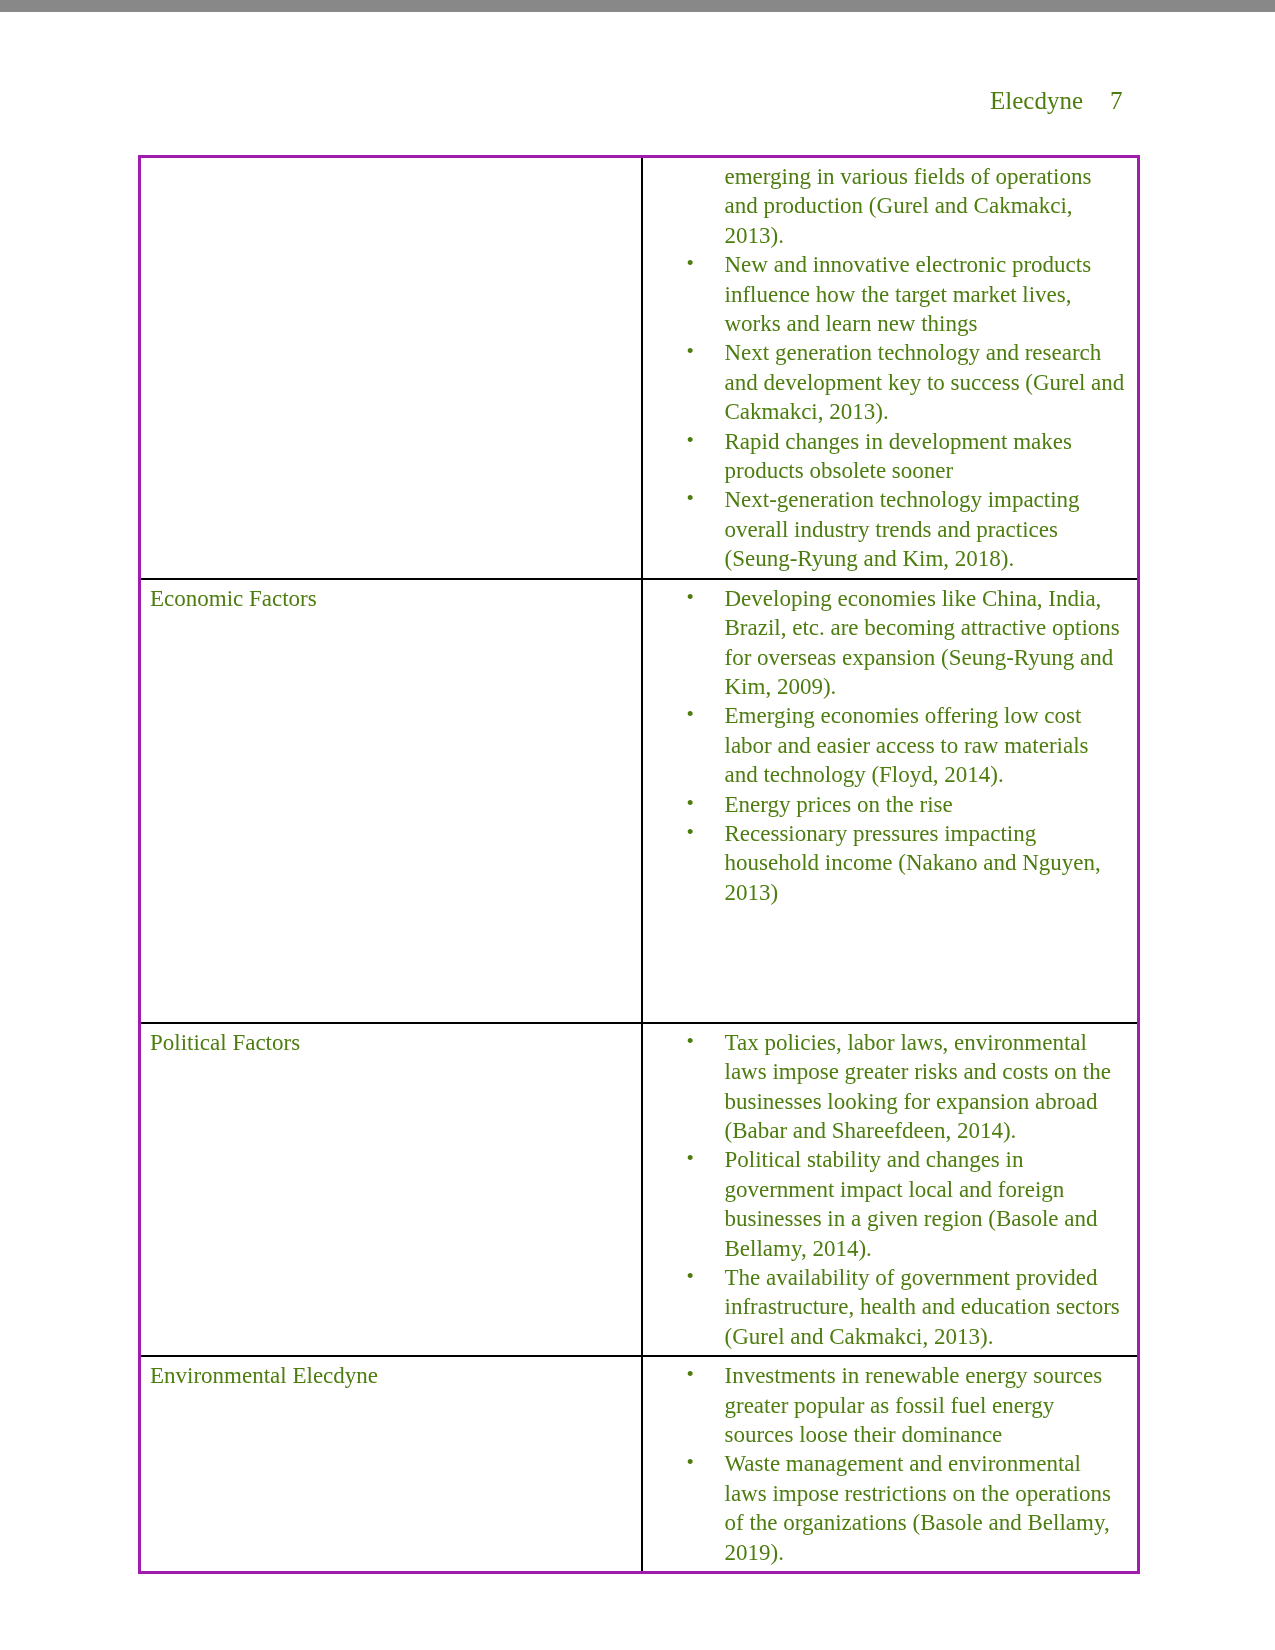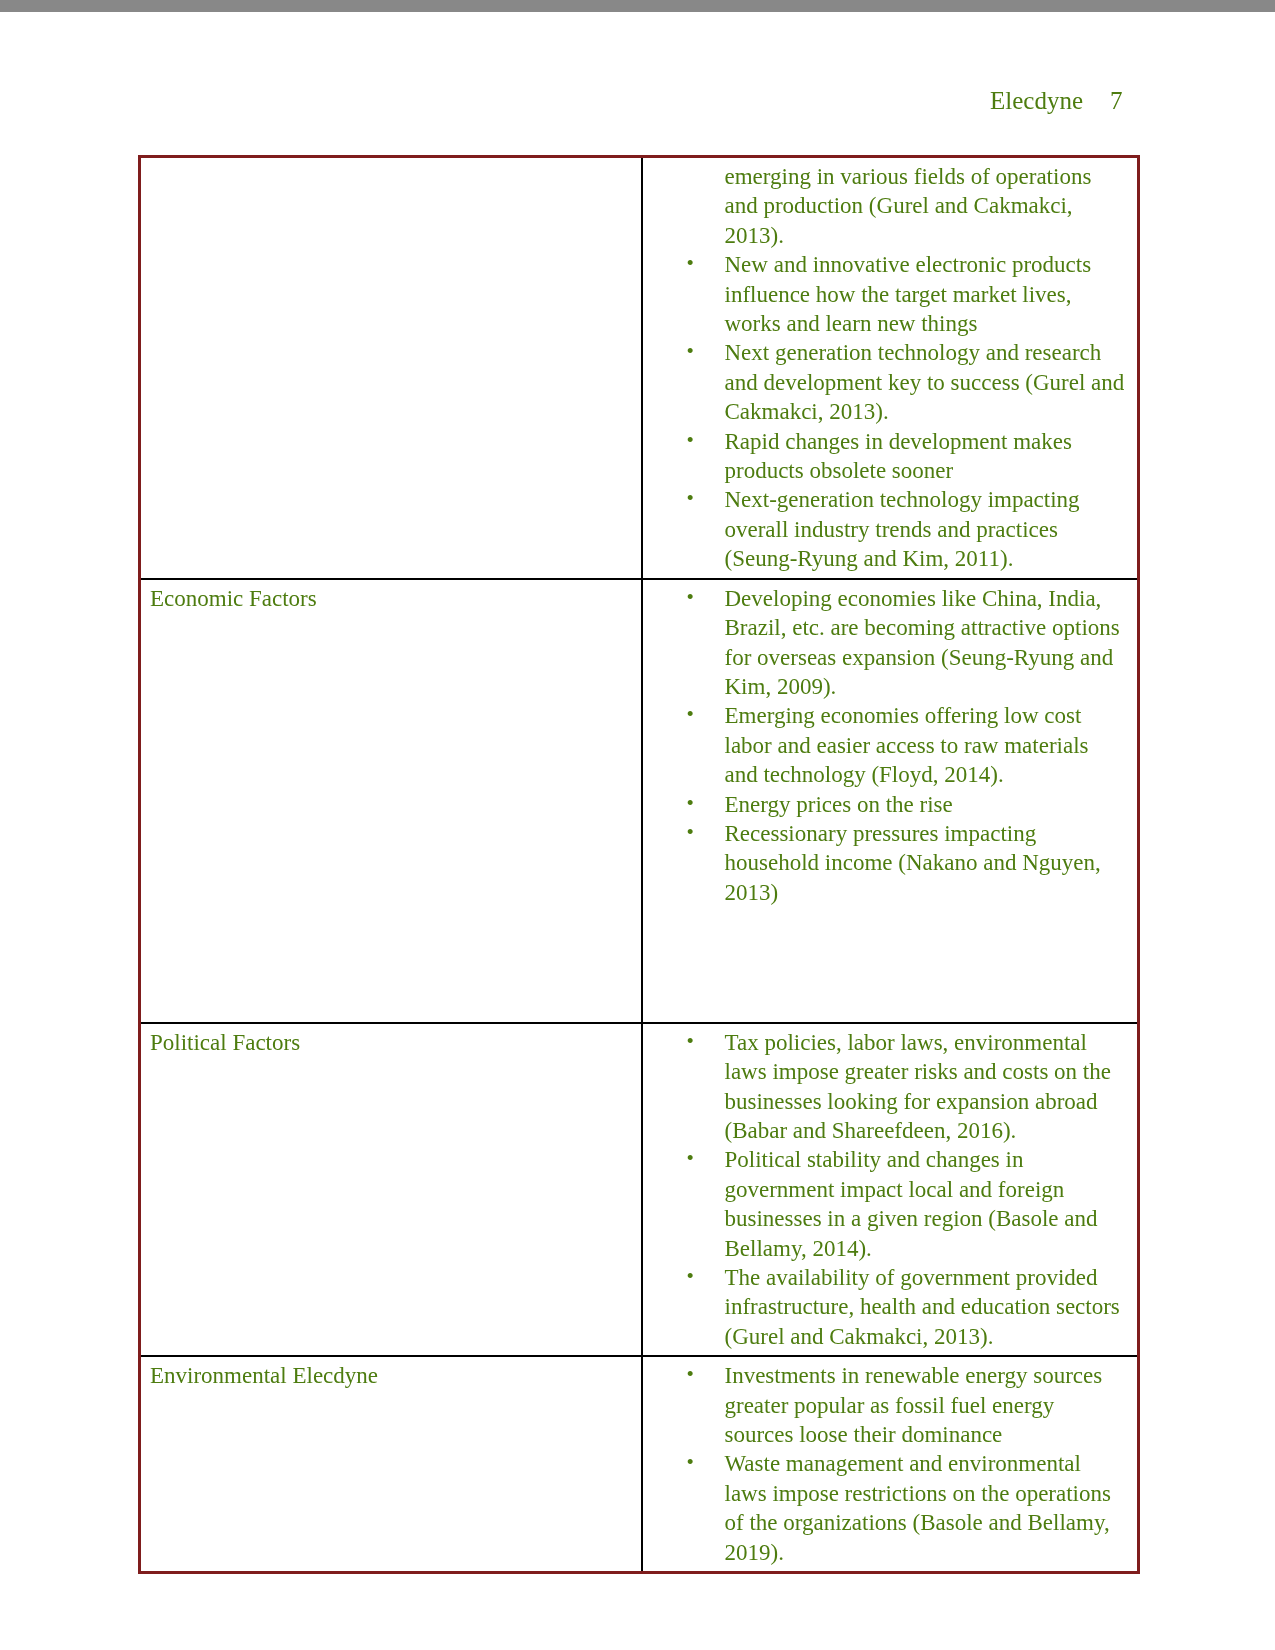--- a/index.html
+++ b/index.html
@@ -23,21 +23,21 @@
     font-size: 25px;
     line-height: 29px;
     white-space: nowrap;
   }
   .factors-table {
     position: absolute;
     top: 143px;
     left: 138px;
     width: 999px;
     border-collapse: collapse;
-    border: 3px solid #7f1d1d;
+    border: 3px solid #a21caf;
     table-layout: fixed;
   }
   .factors-table td {
     border: 2px solid #000000;
     vertical-align: top;
     font-size: 23px;
     line-height: 29.4px;
   }
   td.label-cell {
     width: 502px;
@@ -74,40 +74,40 @@
   <table class="factors-table">
     <tbody id="table-body">
         <tr class="row-0">
           <td class="label-cell"><span></span></td>
           <td class="content-cell">
             <ul class="bullet-list">
               <li><span>emerging in various fields of operations and production (Gurel and Cakmakci, 2013).</span></li>
               <li><span class="marker">•</span><span>New and innovative electronic products influence how the target market lives, works and learn new things</span></li>
               <li><span class="marker">•</span><span>Next generation technology and research and development key to success (Gurel and Cakmakci, 2013).</span></li>
               <li><span class="marker">•</span><span>Rapid changes in development makes products obsolete sooner</span></li>
-              <li><span class="marker">•</span><span>Next-generation technology impacting overall industry trends and practices (Seung-Ryung and Kim, 2011).</span></li>
+              <li><span class="marker">•</span><span>Next-generation technology impacting overall industry trends and practices (Seung-Ryung and Kim, 2018).</span></li>
             </ul>
           </td>
         </tr>
         <tr class="row-1">
           <td class="label-cell"><span>Economic Factors</span></td>
           <td class="content-cell">
             <ul class="bullet-list">
               <li><span class="marker">•</span><span>Developing economies like China, India, Brazil, etc. are becoming attractive options for overseas expansion (Seung-Ryung and Kim, 2009).</span></li>
               <li><span class="marker">•</span><span>Emerging economies offering low cost labor and easier access to raw materials and technology (Floyd, 2014).</span></li>
               <li><span class="marker">•</span><span>Energy prices on the rise</span></li>
               <li><span class="marker">•</span><span>Recessionary pressures impacting household income (Nakano and Nguyen, 2013)</span></li>
             </ul>
           </td>
         </tr>
         <tr class="row-2">
           <td class="label-cell"><span>Political Factors</span></td>
           <td class="content-cell">
             <ul class="bullet-list">
-              <li><span class="marker">•</span><span>Tax policies, labor laws, environmental laws impose greater risks and costs on the businesses looking for expansion abroad (Babar and Shareefdeen, 2016).</span></li>
+              <li><span class="marker">•</span><span>Tax policies, labor laws, environmental laws impose greater risks and costs on the businesses looking for expansion abroad (Babar and Shareefdeen, 2014).</span></li>
               <li><span class="marker">•</span><span>Political stability and changes in government impact local and foreign businesses in a given region (Basole and Bellamy, 2014).</span></li>
               <li><span class="marker">•</span><span>The availability of government provided infrastructure, health and education sectors (Gurel and Cakmakci, 2013).</span></li>
             </ul>
           </td>
         </tr>
         <tr class="row-3">
           <td class="label-cell"><span>Environmental Elecdyne</span></td>
           <td class="content-cell">
             <ul class="bullet-list">
               <li><span class="marker">•</span><span>Investments in renewable energy sources greater popular as fossil fuel energy sources loose their dominance</span></li>

